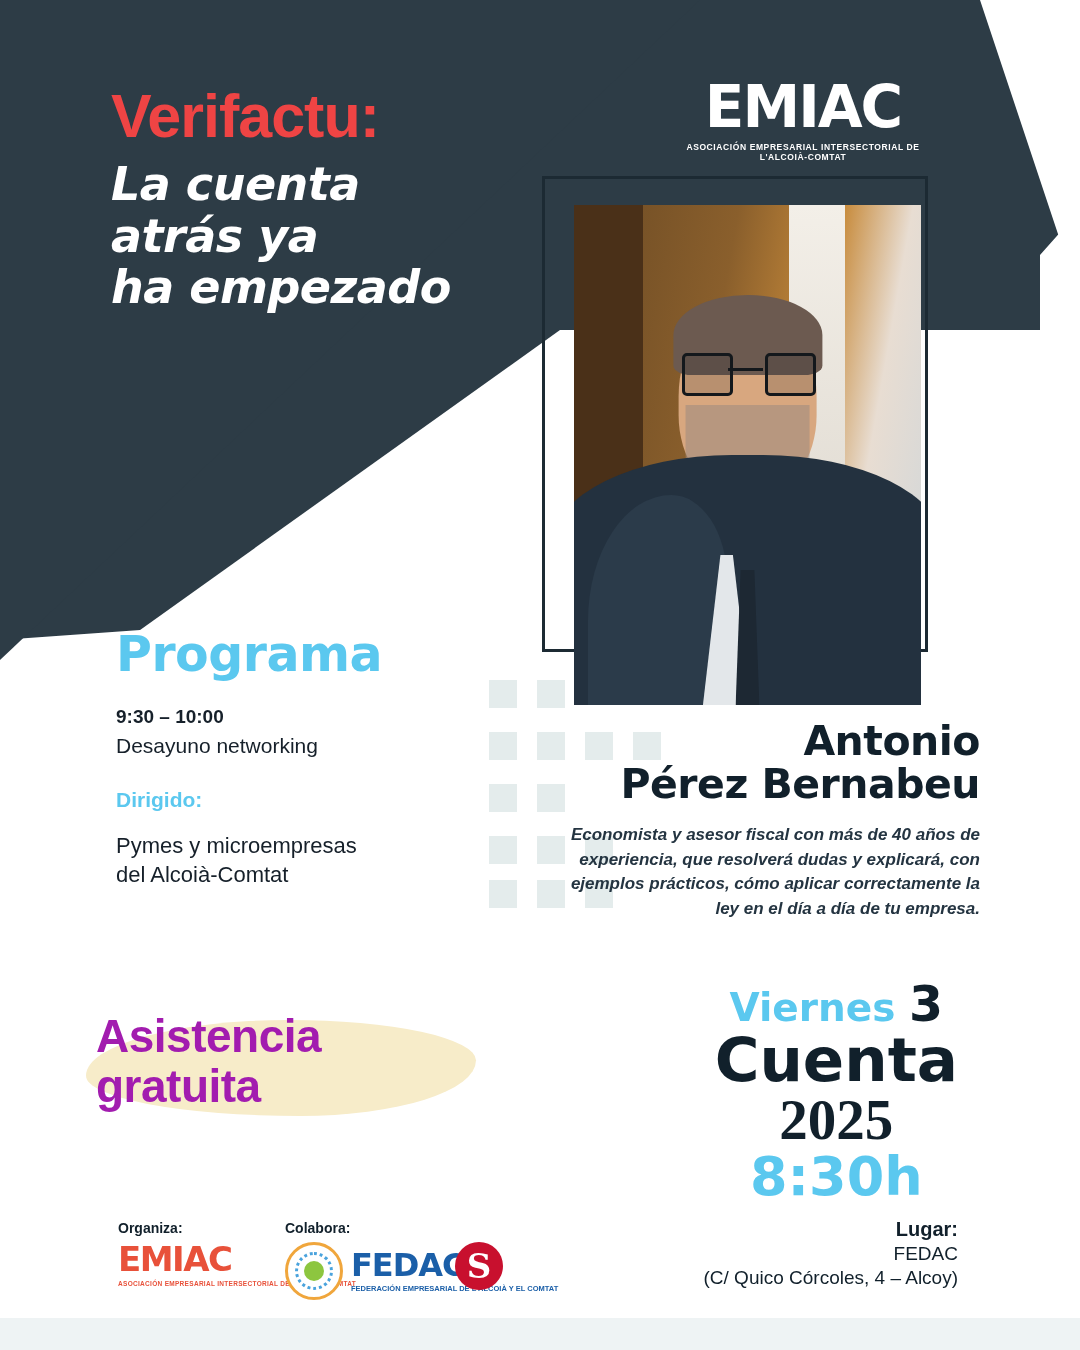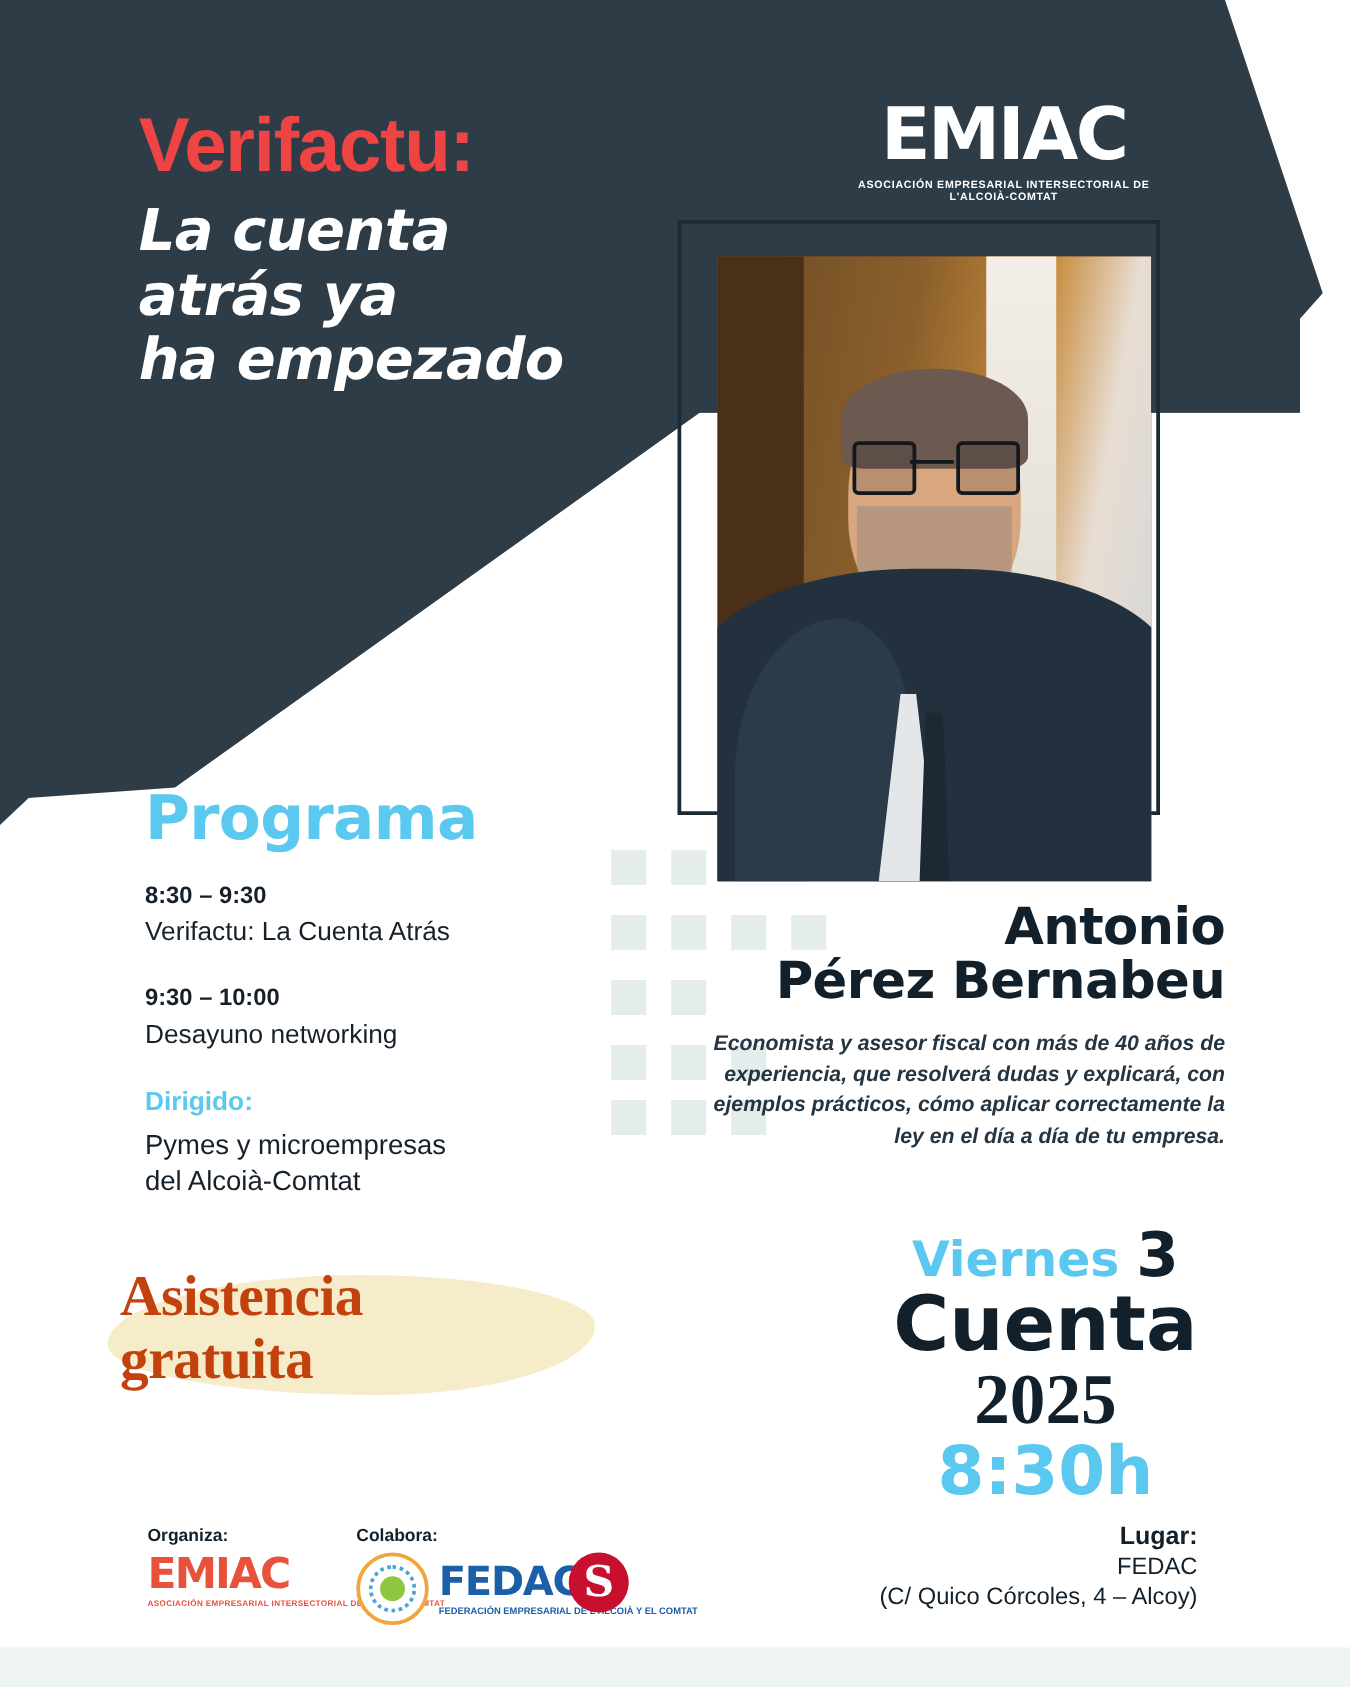--- a/index.html
+++ b/index.html
@@ -114,34 +114,34 @@
   
   .programa-title{
     position:absolute;left:116px;top:626px;
     font-size:49px;font-weight:bold;color:#5bc8ef;
     font-family:"DejaVu Sans","Liberation Sans",sans-serif;letter-spacing:-0.5px;
   }
   .prog-list{position:absolute;left:116px;top:706px;width:420px;color:#16202a;}
   .prog-time{font-size:19px;font-weight:bold;margin-bottom:6px;}
   .prog-desc{font-size:21px;font-weight:400;margin-bottom:30px;}
   .dirigido-label{
-    font-size:21px;font-weight:bold;color:#5bc8ef;margin-top:4px;margin-bottom:8px;
+    font-size:21px;font-weight:bold;color:#5bc8ef;margin-top:4px;margin-bottom:20px;
   }
   .dirigido-text{font-size:22px;font-weight:normal;line-height:1.3;color:#16202a;}
 
   
   .asistencia-wrap{position:absolute;left:96px;top:1012px;width:420px;}
   .asistencia-brush{
     position:absolute;left:-10px;top:8px;width:390px;height:96px;
     background:#f7ecc9;border-radius:52% 48% 45% 55% / 58% 42% 58% 42%;
   }
   .asistencia-text{
     position:relative;
-    font-size:46px;line-height:1.08;font-weight:bold;color:#c2410c;
-    font-family:Liberation Serif, serif;letter-spacing:-0.5px;
+    font-size:46px;line-height:1.08;font-weight:bold;color:#a21caf;
+    font-family:Liberation Sans, sans-serif;letter-spacing:-0.5px;
   }
 
   
   .dots{position:absolute;left:489px;top:680px;width:170px;height:230px;}
   .dots span{position:absolute;width:28px;height:28px;background:#e4ecec;}
 
   
   .speaker{position:absolute;left:560px;top:720px;width:420px;text-align:right;}
   .speaker-name{
     font-size:41px;line-height:1.06;font-weight:bold;color:#11202b;
@@ -232,24 +232,20 @@
     <div class="neck"></div>
     <div class="suit"></div>
     <div class="shoulder-sheen"></div>
     <div class="shirt"></div>
     <div class="tie"></div>
   </div>
 
   <div class="programa-title">Programa</div>
   <div class="prog-list">
     <div>
-      <div class="prog-time">8:30 – 9:30</div>
-      <div class="prog-desc">Verifactu: La Cuenta Atrás</div>
-    </div>
-    <div>
       <div class="prog-time">9:30 – 10:00</div>
       <div class="prog-desc">Desayuno networking</div>
     </div>
     <div class="dirigido-label">Dirigido:</div>
     <div class="dirigido-text">
       <div>Pymes y microempresas</div>
       <div>del Alcoià-Comtat</div>
     </div>
   </div>
 

